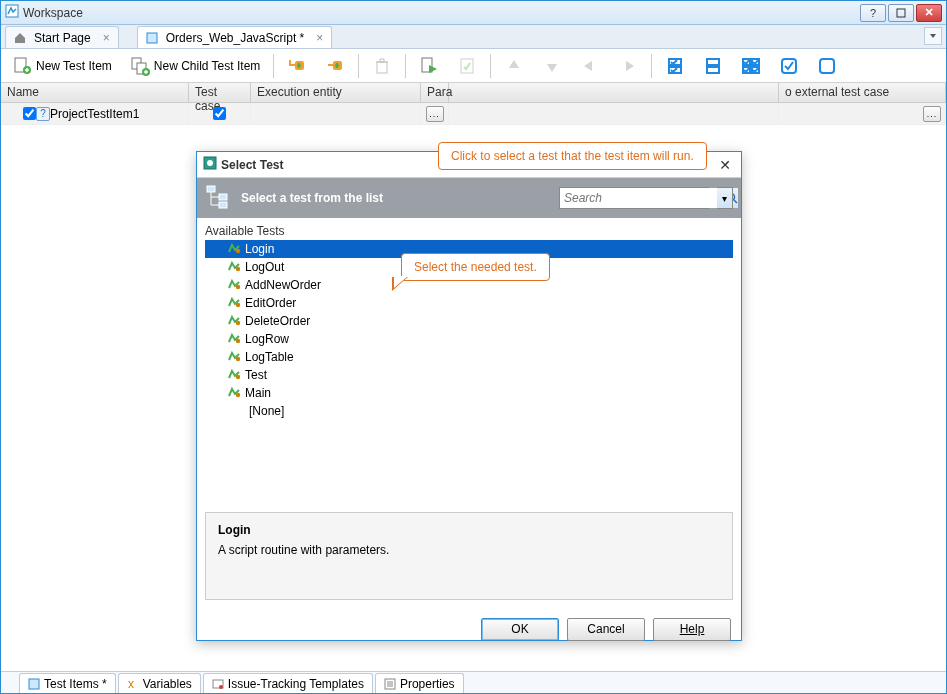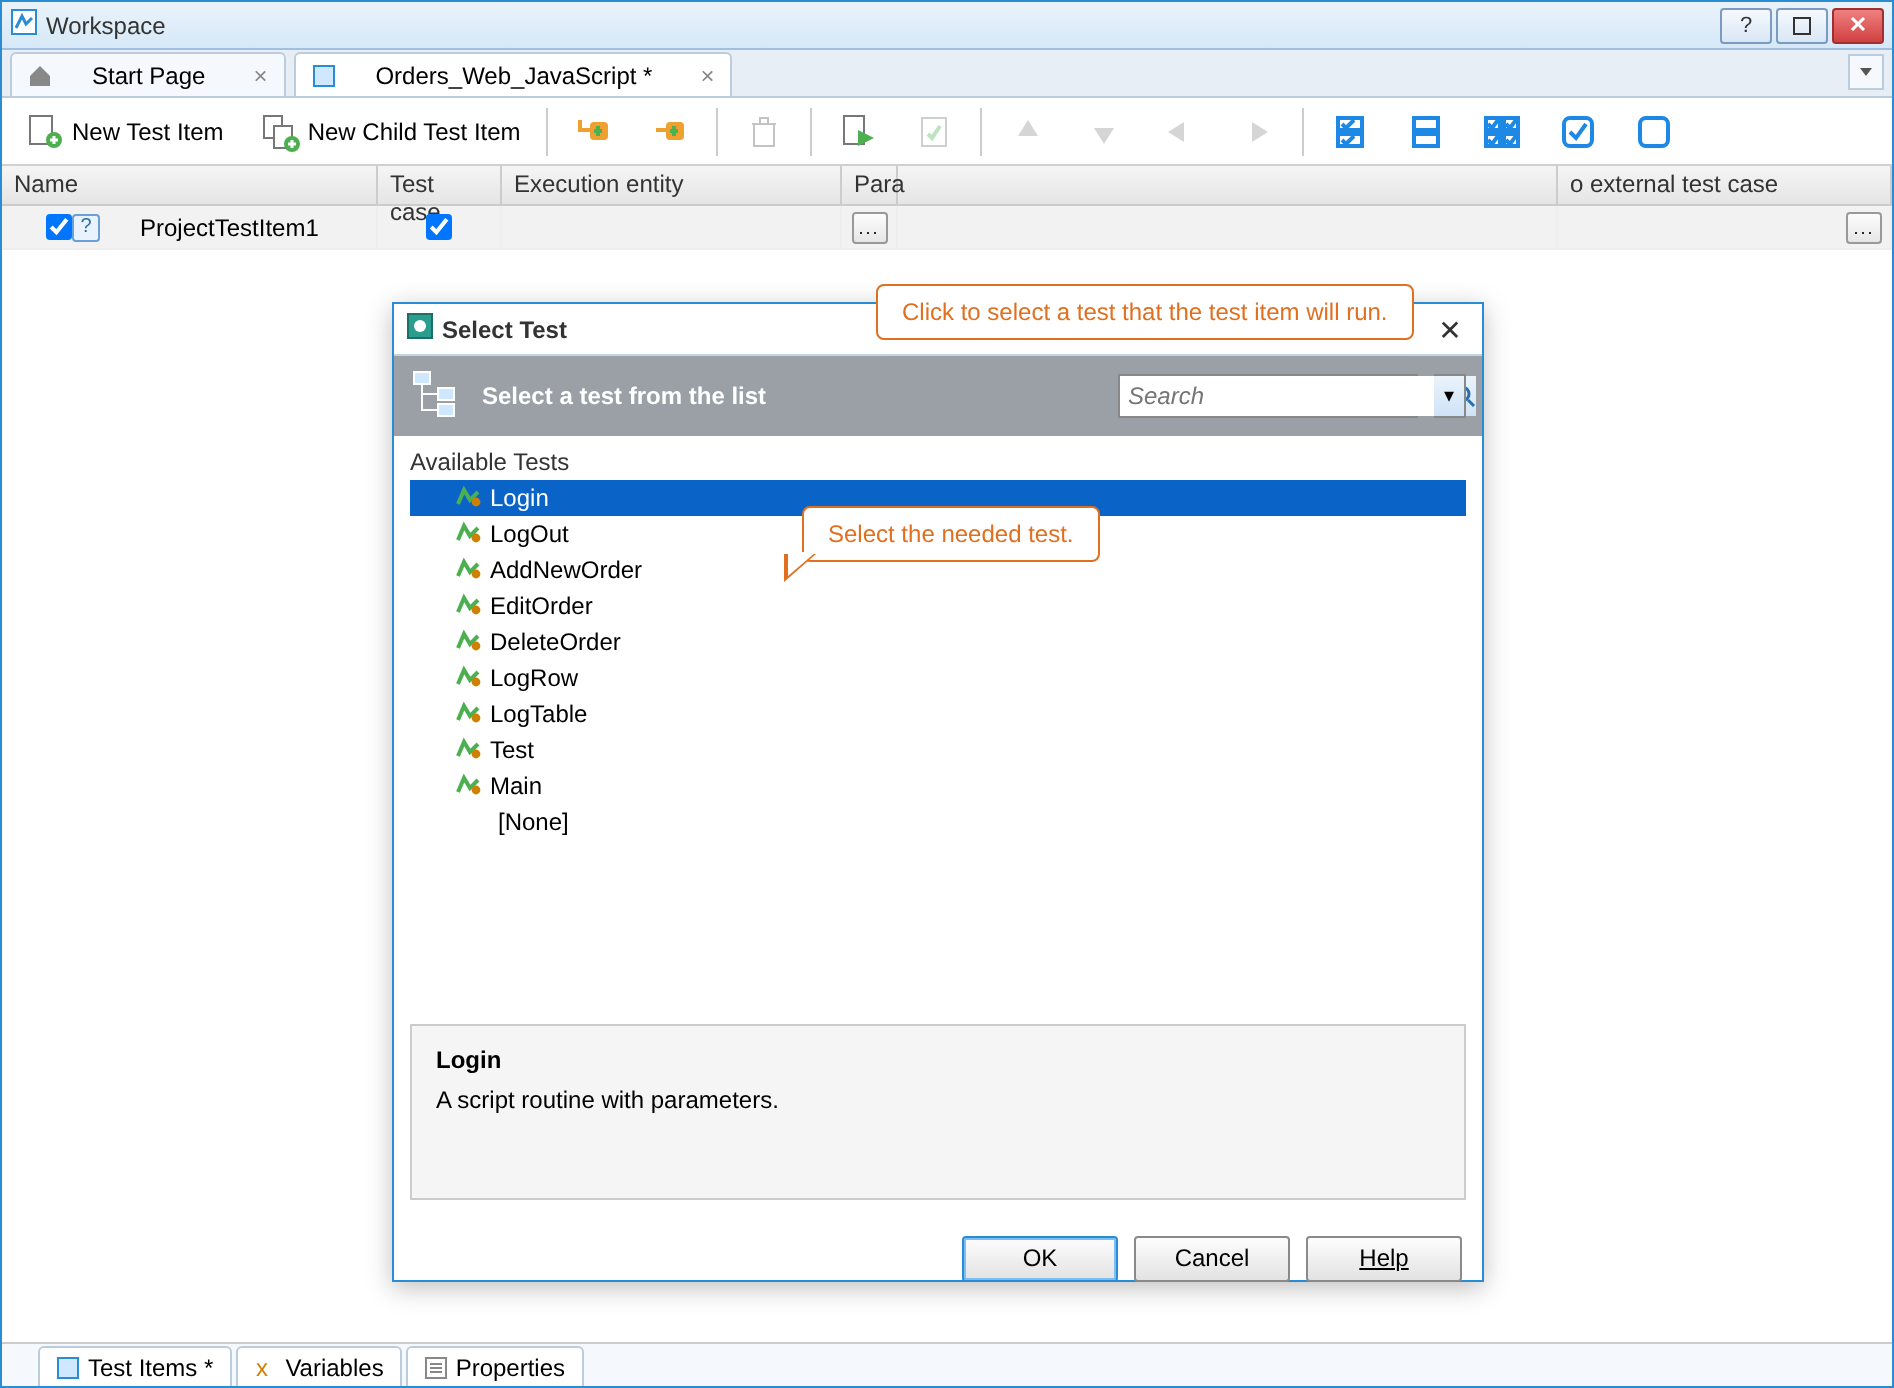--- a/index.html
+++ b/index.html
@@ -7,21 +7,21 @@
 
 .window { width: 947px; height: 694px; border: 1px solid #2a8dd4; background: #fff; position: relative; overflow: hidden; }
 
 .titlebar { height: 24px; background: linear-gradient(#eaf3fb, #d6e8f7); display: flex; align-items: center; padding: 0 4px; border-bottom: 1px solid #a0c0e0; }
 .titlebar .title { flex: 1; padding-left: 4px; color: #333; }
 .titlebar .winbtns { display: flex; gap: 2px; }
 .titlebar .winbtn { width: 26px; height: 18px; border: 1px solid #7a9ac0; background: linear-gradient(#f5f9fd,#d9e7f5); display: flex; align-items: center; justify-content: center; border-radius: 2px; font-size: 11px; color: #333; }
 .titlebar .winbtn.close { background: linear-gradient(#f08080,#d04040); border-color: #a03030; color: #fff; font-weight: bold; }
 
 .tabstrip { height: 24px; background: #e8eef5; border-bottom: 1px solid #bcd; display: flex; align-items: flex-end; padding-left: 4px; position: relative; }
-.tab { height: 22px; padding: 0 8px; border: 1px solid #bcd; border-bottom: none; background: #f5f8fc; display: flex; align-items: center; gap: 20px; margin-right: 4px; border-radius: 3px 3px 0 0; }
+.tab { height: 22px; padding: 0 8px; border: 1px solid #bcd; border-bottom: none; background: #f5f8fc; display: flex; align-items: center; gap: 8px; margin-right: 18px; border-radius: 3px 3px 0 0; }
 .tab.active { background: #fff; justify-content: flex-end; }
 .tab .ticon { width: 12px; height: 12px; }
 .tab .tclose { color: #888; font-size: 12px; margin-left: 4px; }
 .tabstrip .dd { position: absolute; right: 4px; top: 2px; width: 18px; height: 18px; border: 1px solid #bcd; background: #f5f8fc; display: flex; align-items: center; justify-content: center; }
 
 .toolbar { height: 34px; border-bottom: 1px solid #d0d0d0; display: flex; align-items: center; padding: 0 6px; gap: 8px; background: #fff; }
 .tbtn { display: flex; align-items: center; gap: 4px; padding: 2px 4px; border: 1px solid transparent; }
 .tbtn svg { width: 20px; height: 20px; }
 .sep { width: 1px; height: 24px; background: #ccc; }
 .tbtn.disabled svg { opacity: .35; }
@@ -251,21 +251,21 @@
     <div class="col" style="width:28px">Para</div>
     <div class="col" style="flex:0 0 330px"></div>
     <div class="col" style="flex:1">o external test case</div>
   </div>
 
   <div class="gridrow">
     <div class="cell" style="width:188px">
       <span style="width:16px"></span>
       <input type="checkbox" class="chk" checked="" style="">
       <span class="qicon">?</span>
-      <span style="margin-left:20px">ProjectTestItem1</span>
+      <span style="margin-left:0">ProjectTestItem1</span>
     </div>
     <div class="cell" style="width:62px;justify-content:center">
       <input type="checkbox" class="chk" checked="" style="">
     </div>
     <div class="cell" style="width:170px"></div>
     <div class="cell" style="width:28px;justify-content:center;padding:0">
       <div class="dots-btn">...</div>
     </div>
     <div class="cell" style="flex:0 0 330px"></div>
     <div class="cell" style="flex:1;justify-content:flex-end;padding-right:4px">
@@ -398,20 +398,27 @@
       <span>Test Items *</span>
     </div>
     <div class="btab">
       <span class="bicon"><svg viewBox="0 0 12 12" width="12" height="12">
             <text x="1" y="10" font-size="10" fill="#d08000">x</text>
           </svg></span>
       <span>Variables</span>
     </div>
     <div class="btab">
       <span class="bicon"><svg viewBox="0 0 12 12" width="12" height="12">
+            <rect x="1" y="2" width="10" height="8" fill="#fff" stroke="#888"></rect>
+            <circle cx="9" cy="9" r="2" fill="#d04040"></circle>
+          </svg></span>
+      <span>Issue-Tracking Templates</span>
+    </div>
+    <div class="btab">
+      <span class="bicon"><svg viewBox="0 0 12 12" width="12" height="12">
             <rect x="1" y="1" width="10" height="10" fill="#fff" stroke="#888"></rect>
             <path d="M3 4 L9 4 M3 6 L9 6 M3 8 L9 8" stroke="#888"></path>
           </svg></span>
       <span>Properties</span>
     </div>
   </div>
 
 </div>
 
 </body></html>

